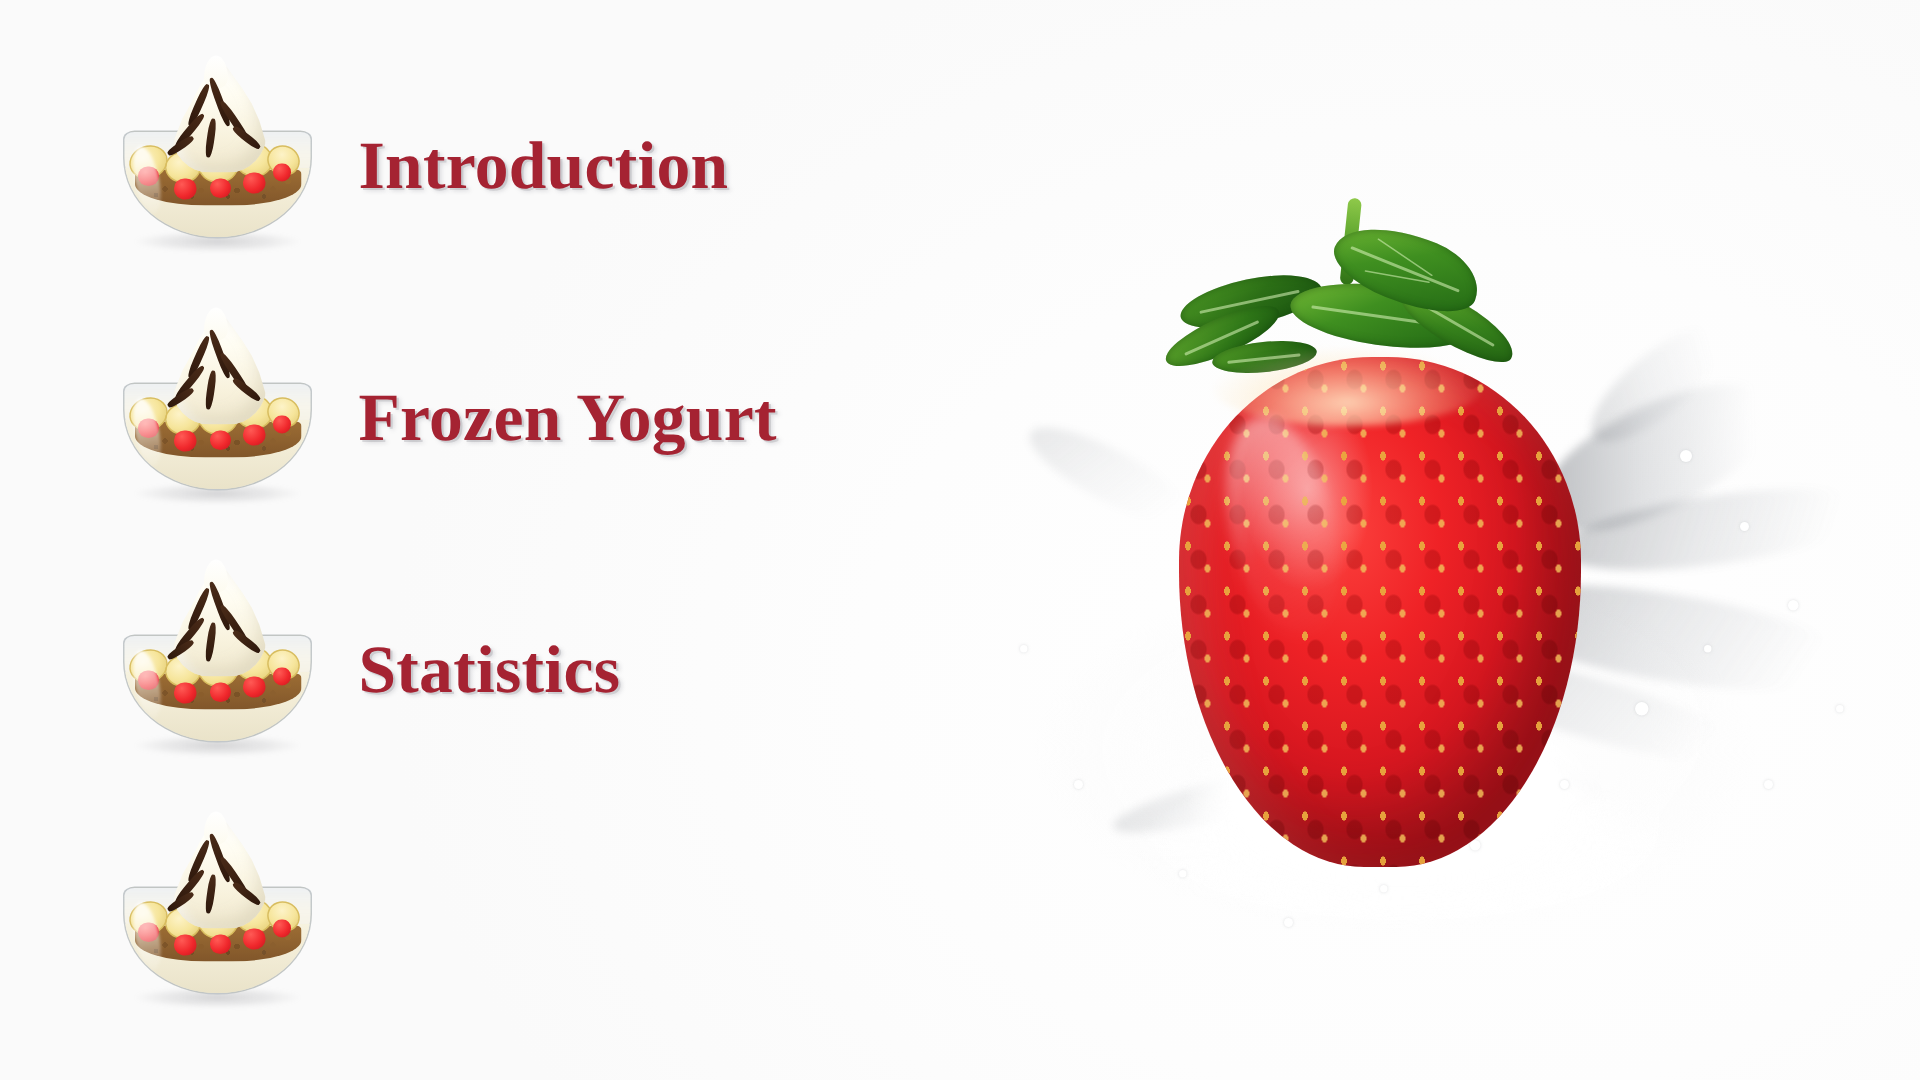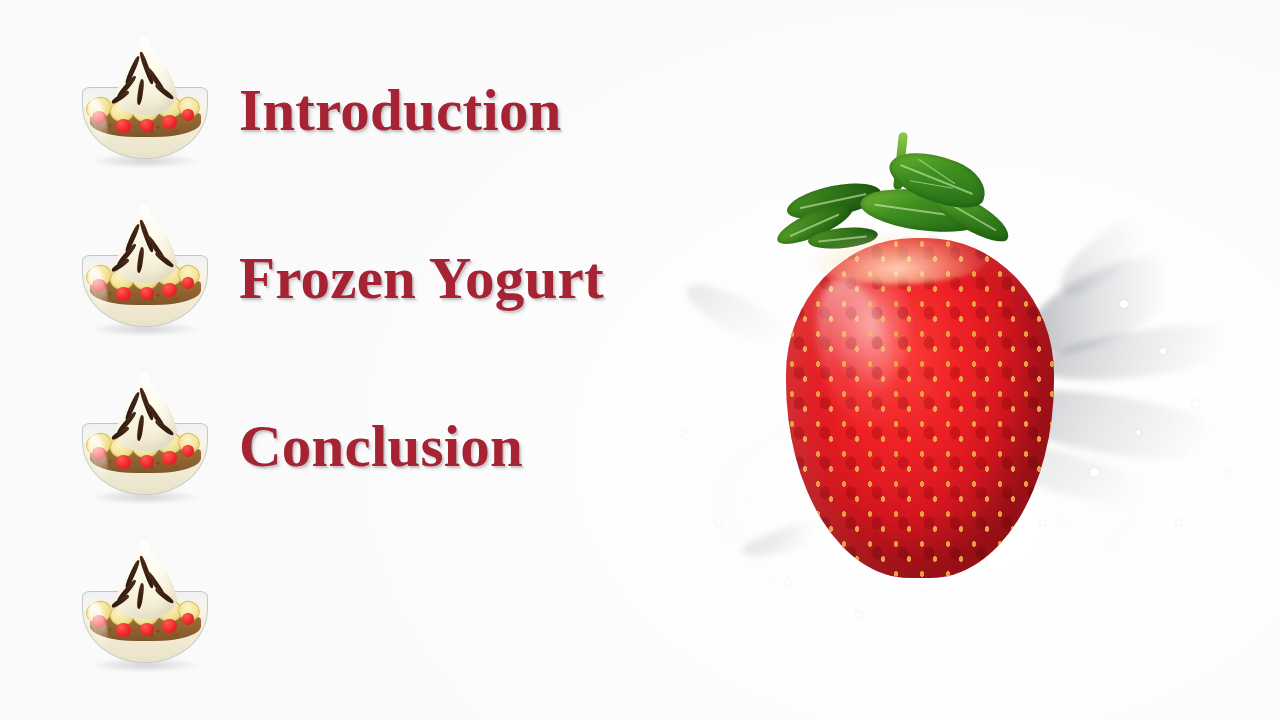--- a/index.html
+++ b/index.html
@@ -45,21 +45,21 @@
   
   .bullet-icon{
     position:relative;
     width:165px; height:150px;
     flex:0 0 165px;
   }
 
   .agenda-label{
     font-family:"Liberation Serif", serif;
     font-weight:700;
-    font-size:59px;
+    font-size:45px;
     line-height:1;
     color:#A52332;
     letter-spacing:.2px;
     white-space:nowrap;
     text-shadow:
       1.5px 1.5px 0 rgba(150,150,155,.30),
       2.5px 2.5px 3px rgba(120,120,130,.22);
     margin-left:12px;
     padding-bottom:4px;
     margin-top:20px;
@@ -429,21 +429,21 @@
           <div class="choc c1"></div>
           <div class="choc c2"></div>
           <div class="choc c3"></div>
           <div class="choc c4"></div>
           <div class="choc c5"></div>
           <div class="choc c6"></div>
           <div class="choc c7"></div>
           <div class="bowl-hl"></div>
         </div>
       </div>
-      <div class="agenda-label">Conclusion</div>
+      <div class="agenda-label">Statistics</div>
     </div>
 
     <div class="agenda-item i3">
       <div class="bullet-icon">
         <div class="froyo">
           <div class="shadow"></div>
           <div class="bowl"></div>
           <div class="granola"></div>
           <div class="banana b1"></div>
           <div class="banana b2"></div>

